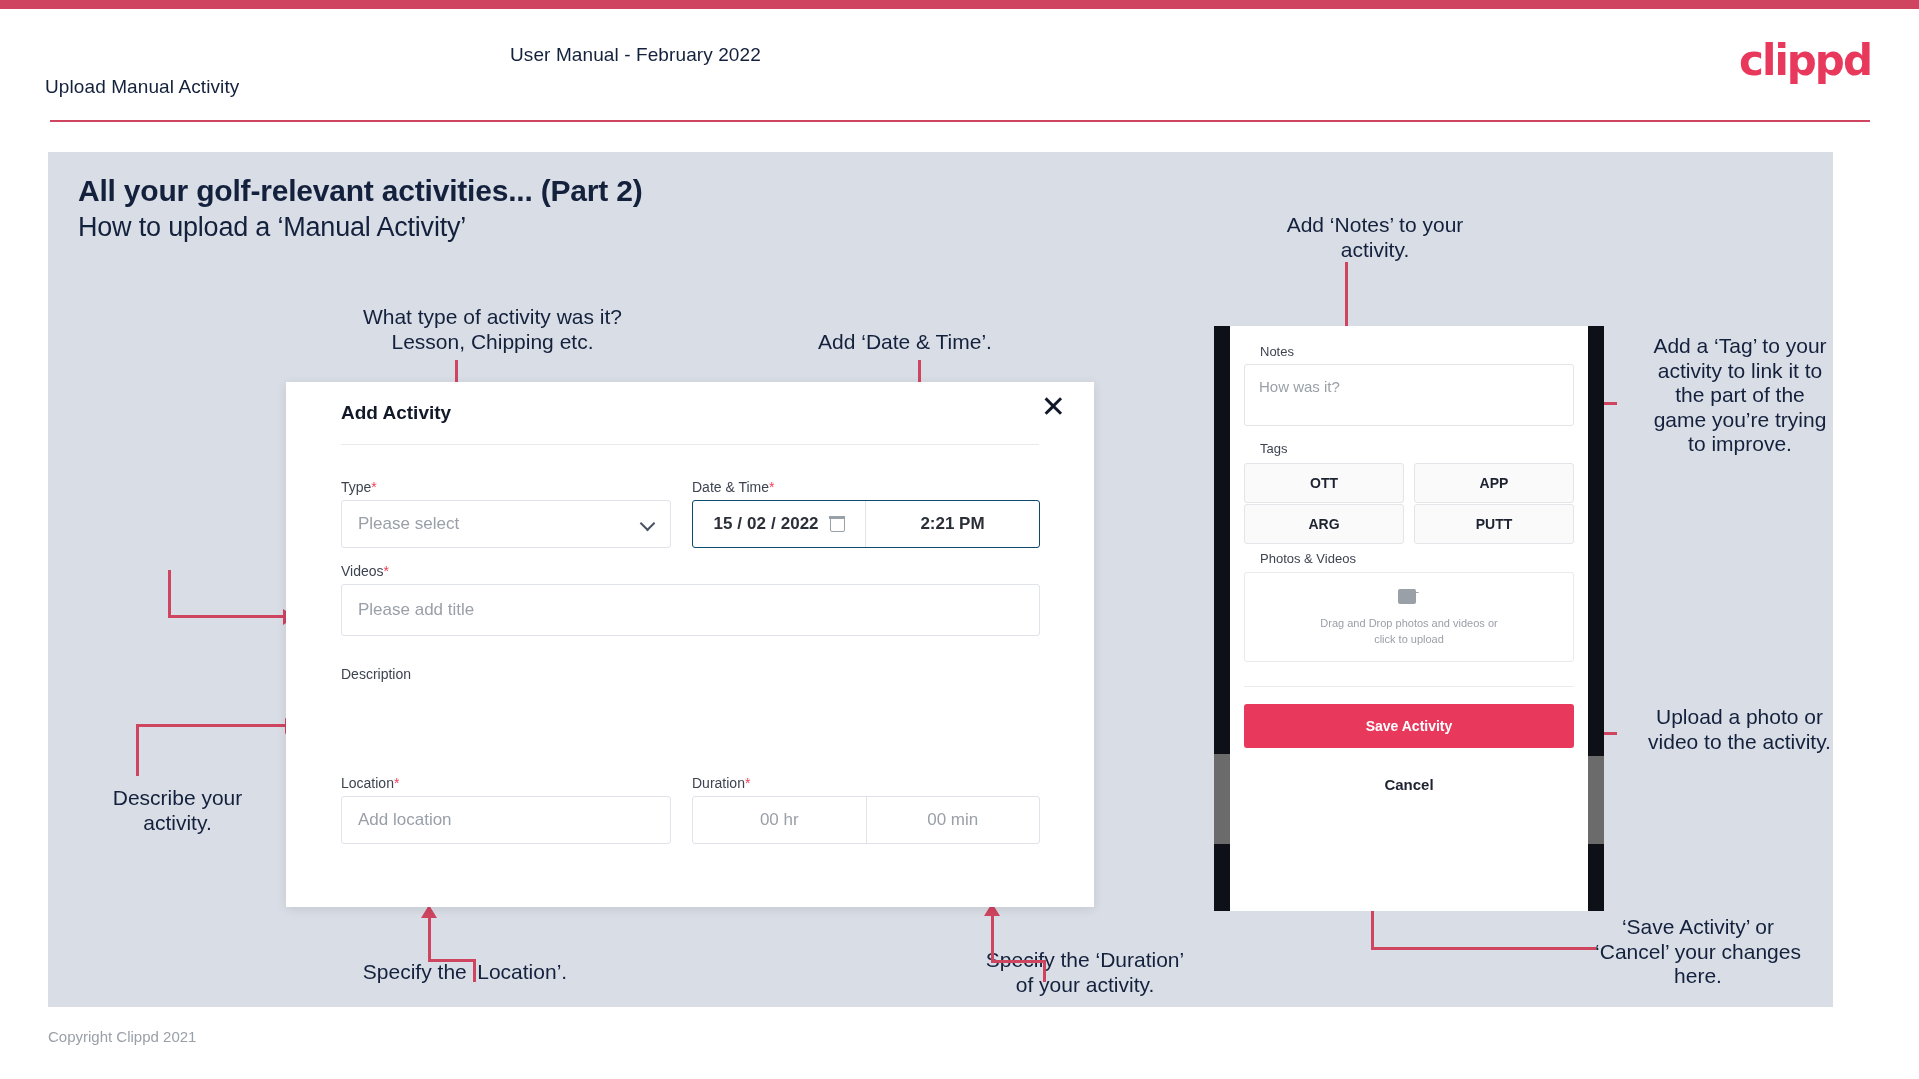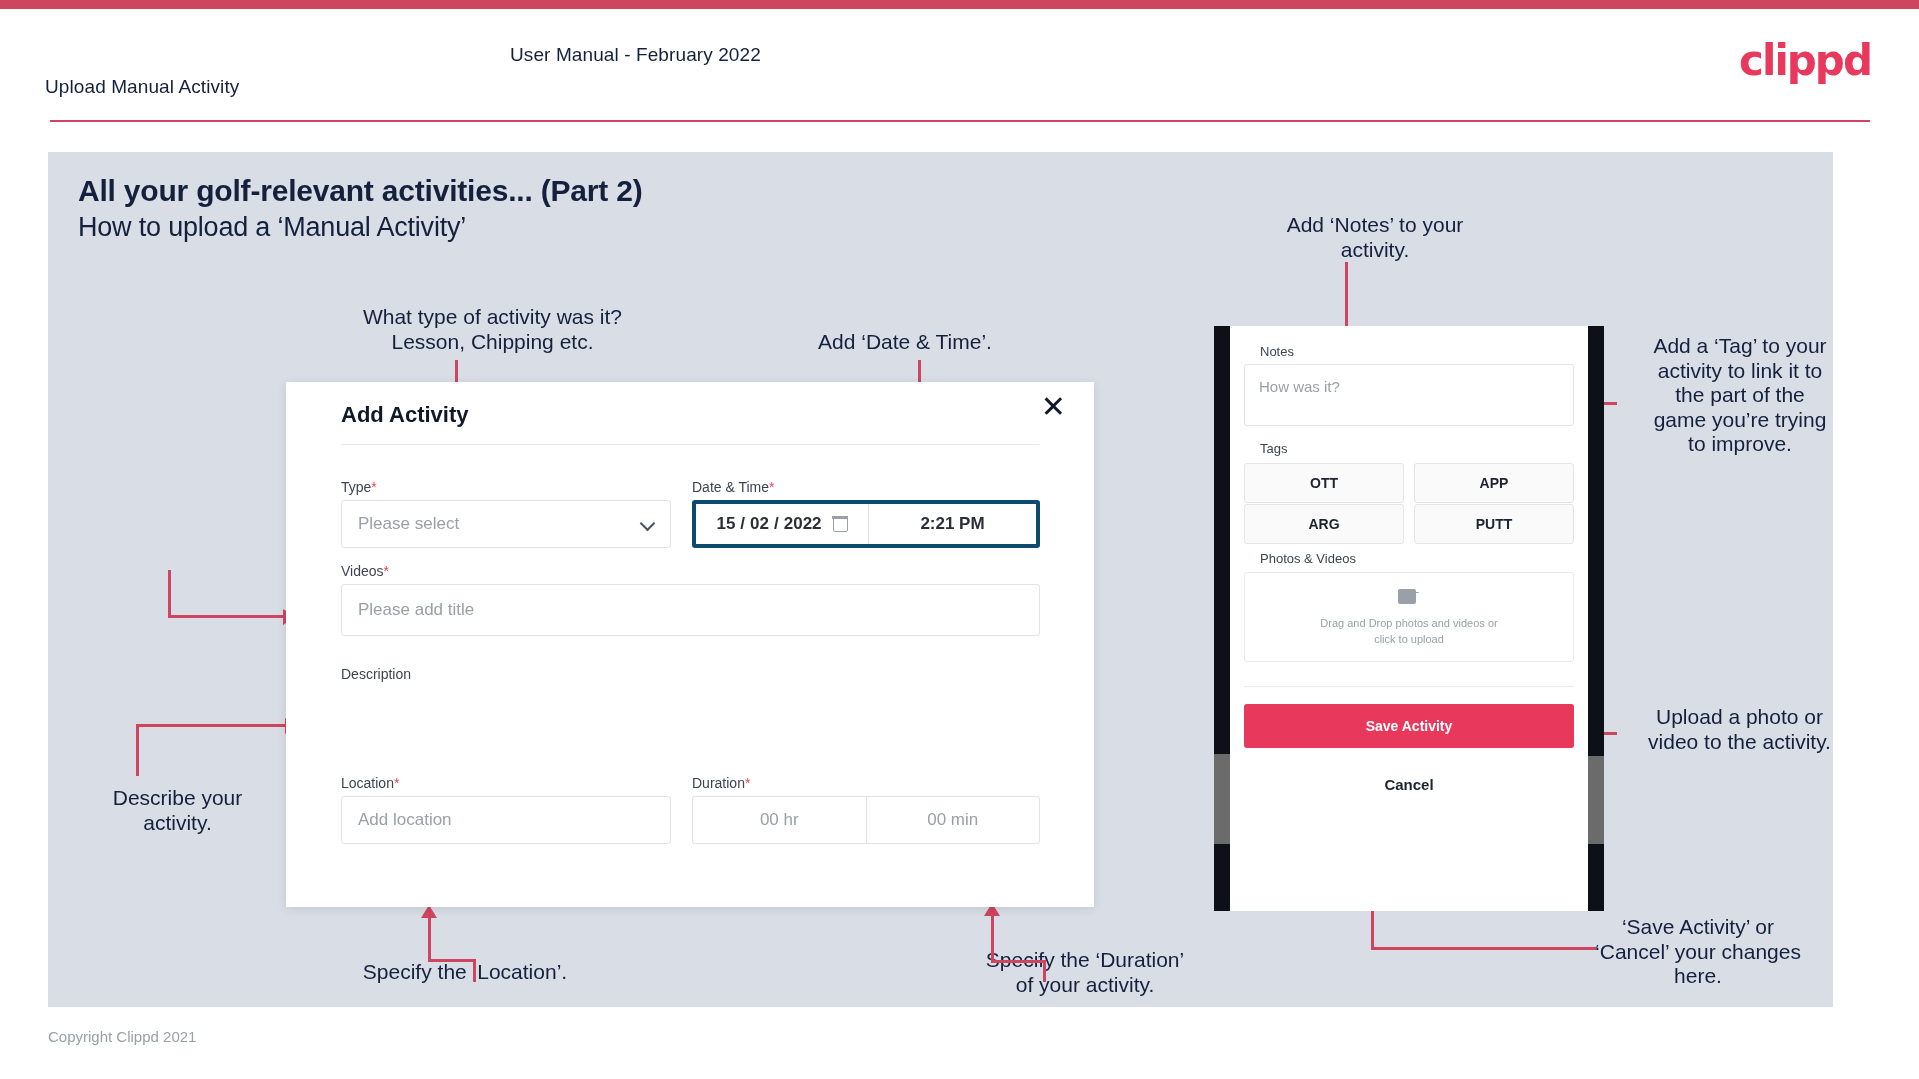--- a/index.html
+++ b/index.html
@@ -77,21 +77,21 @@
     position:absolute; left:286px; top:382px;
     width:808px; height:525px;
     background:#ffffff;
     box-shadow:0 2px 10px rgba(0,0,0,.10);
   }
   .dlg-head {
     position:relative; height:62px;
   }
   .dlg-title {
     position:absolute; left:55px; top:20px;
-    font-size:22px; font-weight:700; color:#111827;
+    font-size:19px; font-weight:700; color:#111827;
   }
   .dlg-close {
     position:absolute; right:28px; top:10px;
     font-size:30px; color:#111827; line-height:1; font-weight:400;
     cursor:pointer; font-family:"DejaVu Sans", sans-serif;
   }
   .dlg-divider {
     position:absolute; left:55px; top:62px; width:698px; height:1px; background:#e7e9ed;
   }
 
@@ -110,21 +110,21 @@
     position:absolute; right:16px; top:50%; transform:translateY(-50%);
     width:12px; height:12px;
   }
   .chev::before{
     content:""; position:absolute; left:0; top:0;
     width:9px; height:9px; border-right:2px solid #4a5160; border-bottom:2px solid #4a5160;
     transform:rotate(45deg);
   }
 
   .dtbox {
-    position:absolute; display:flex; border:4px solid #0c4a6e; border-radius:3px; background:#fff;
+    position:absolute; display:flex; border:1px solid #0c4a6e; border-radius:3px; background:#fff;
   }
   .dt-date {
     width:172px; height:100%; display:flex; align-items:center; justify-content:center; gap:5px;
     font-size:17px; color:#2b2f38; font-weight:700; position:relative;
   }
   .dt-sep { width:1px; background:#e0e3e8; }
   .dt-time {
     flex:1; display:flex; align-items:center; justify-content:center;
     font-size:17px; color:#2b2f38; font-weight:700;
   }

